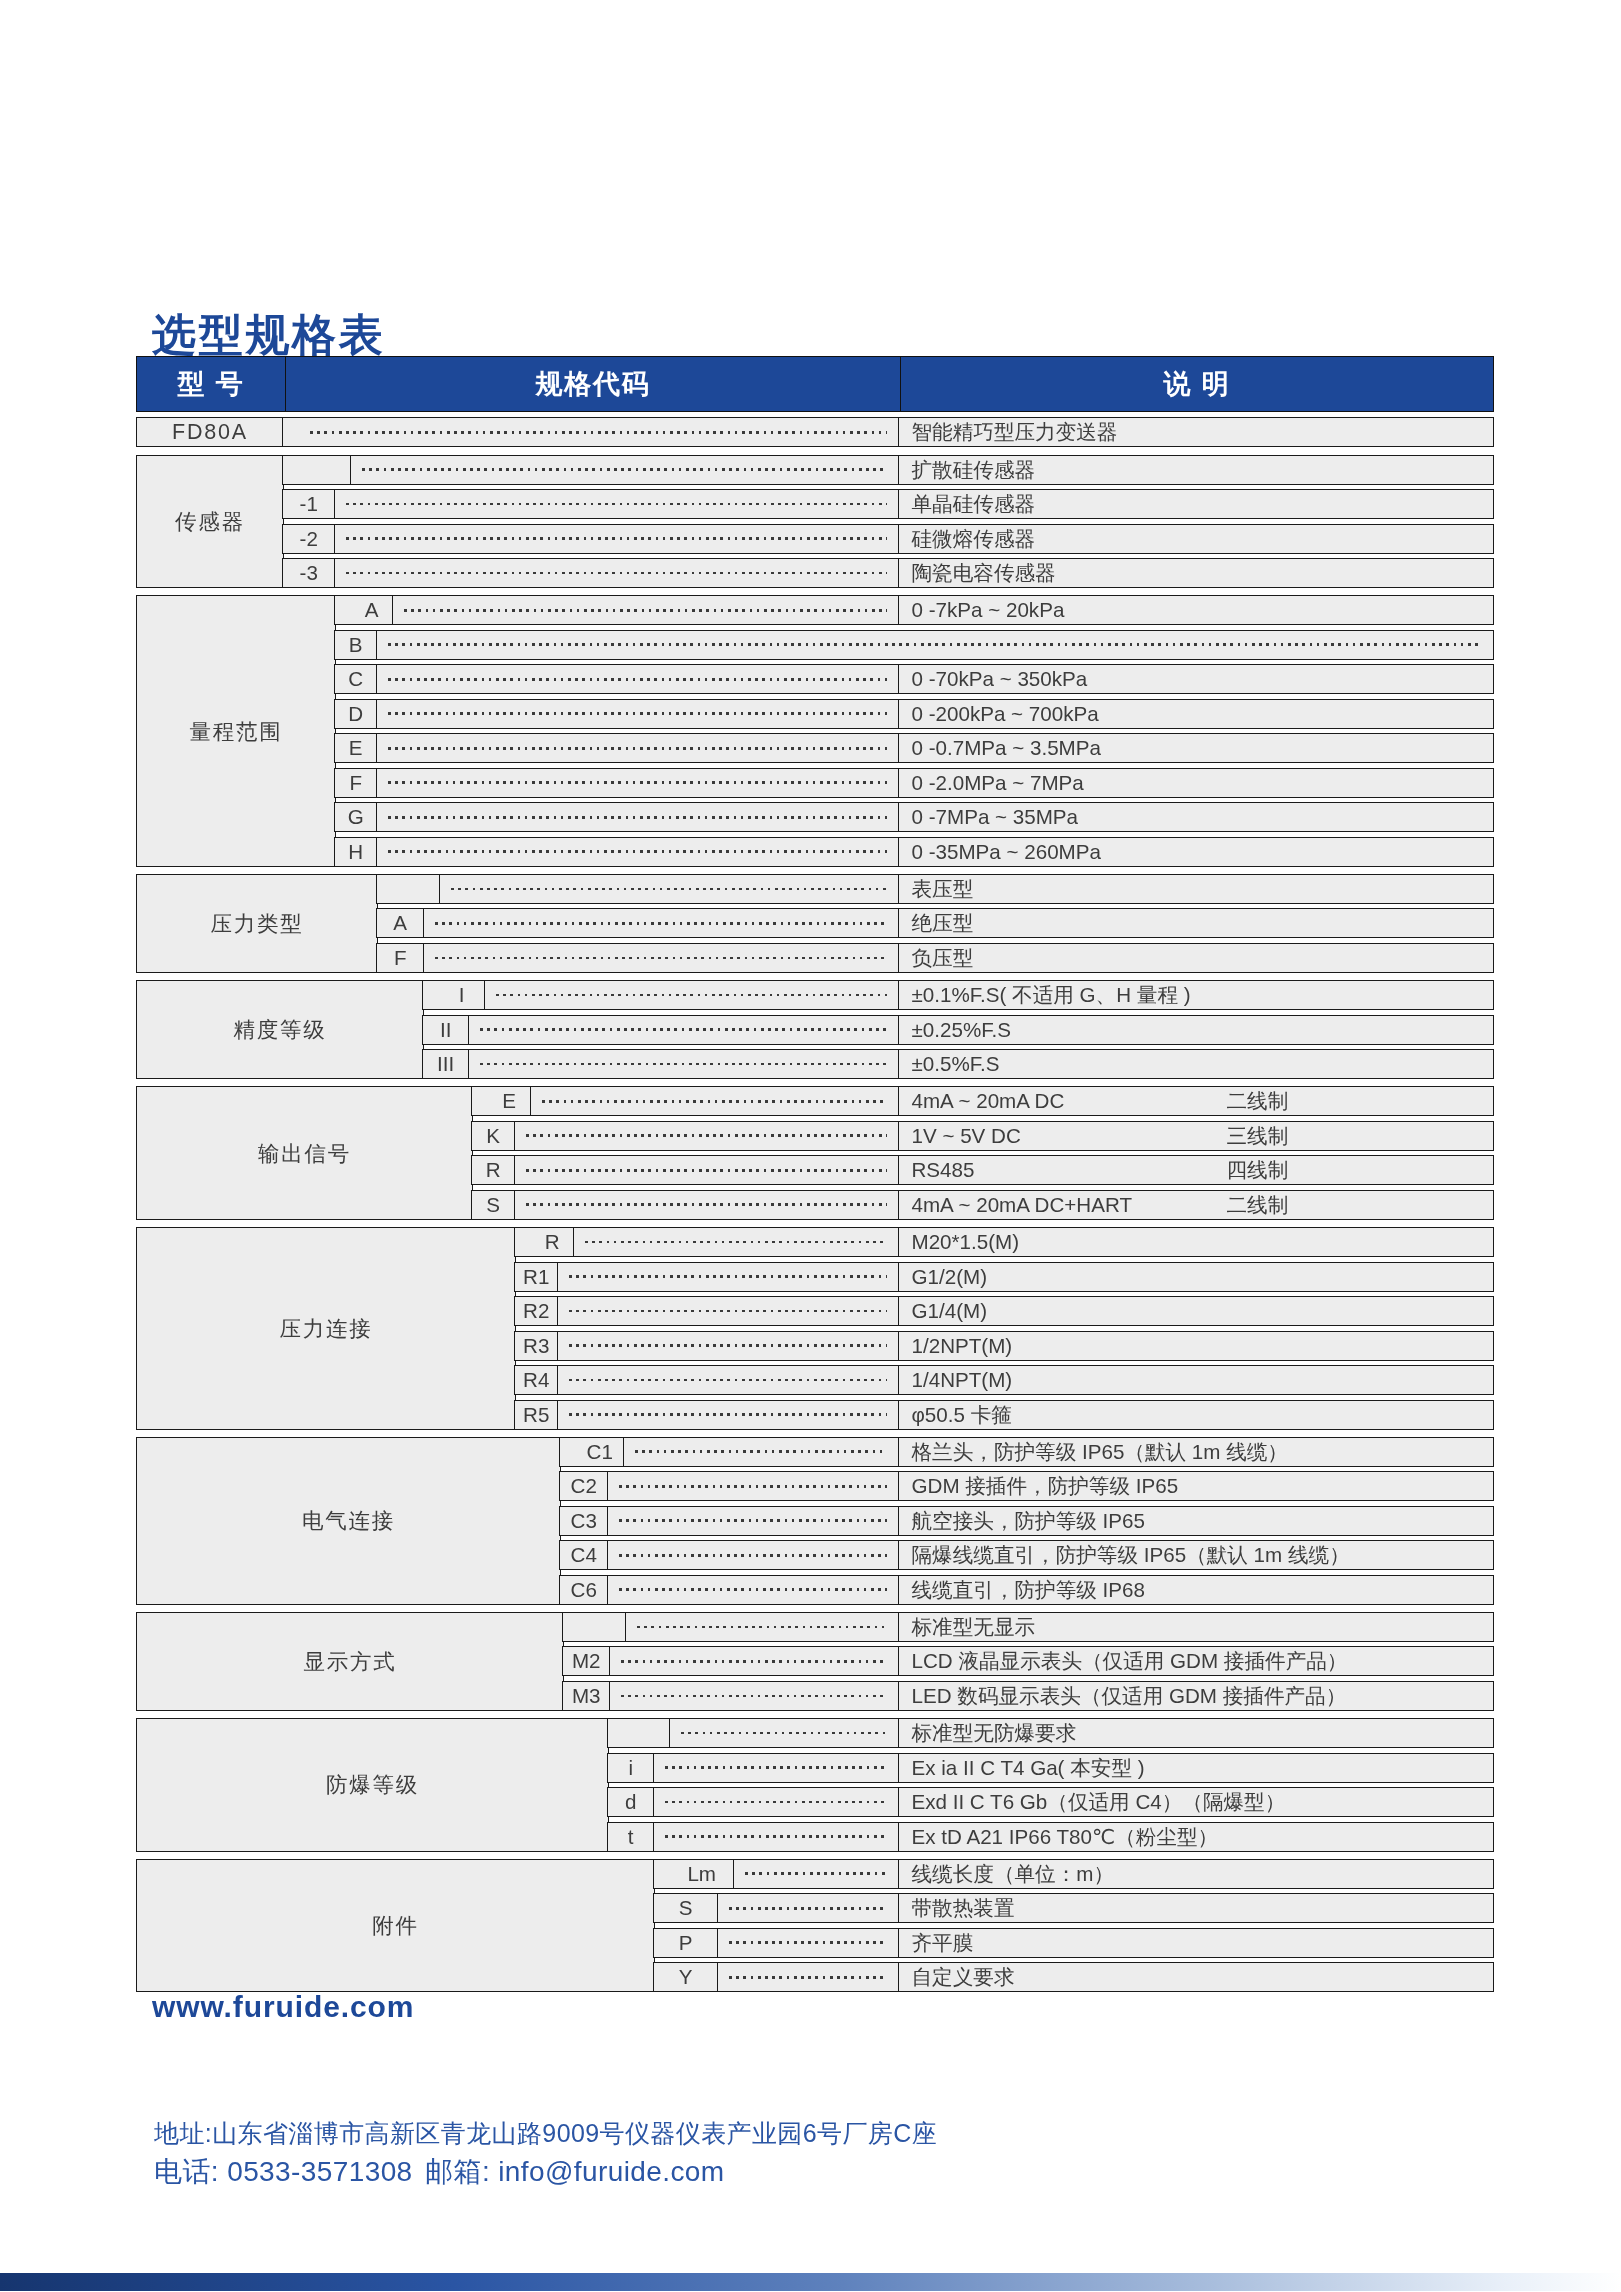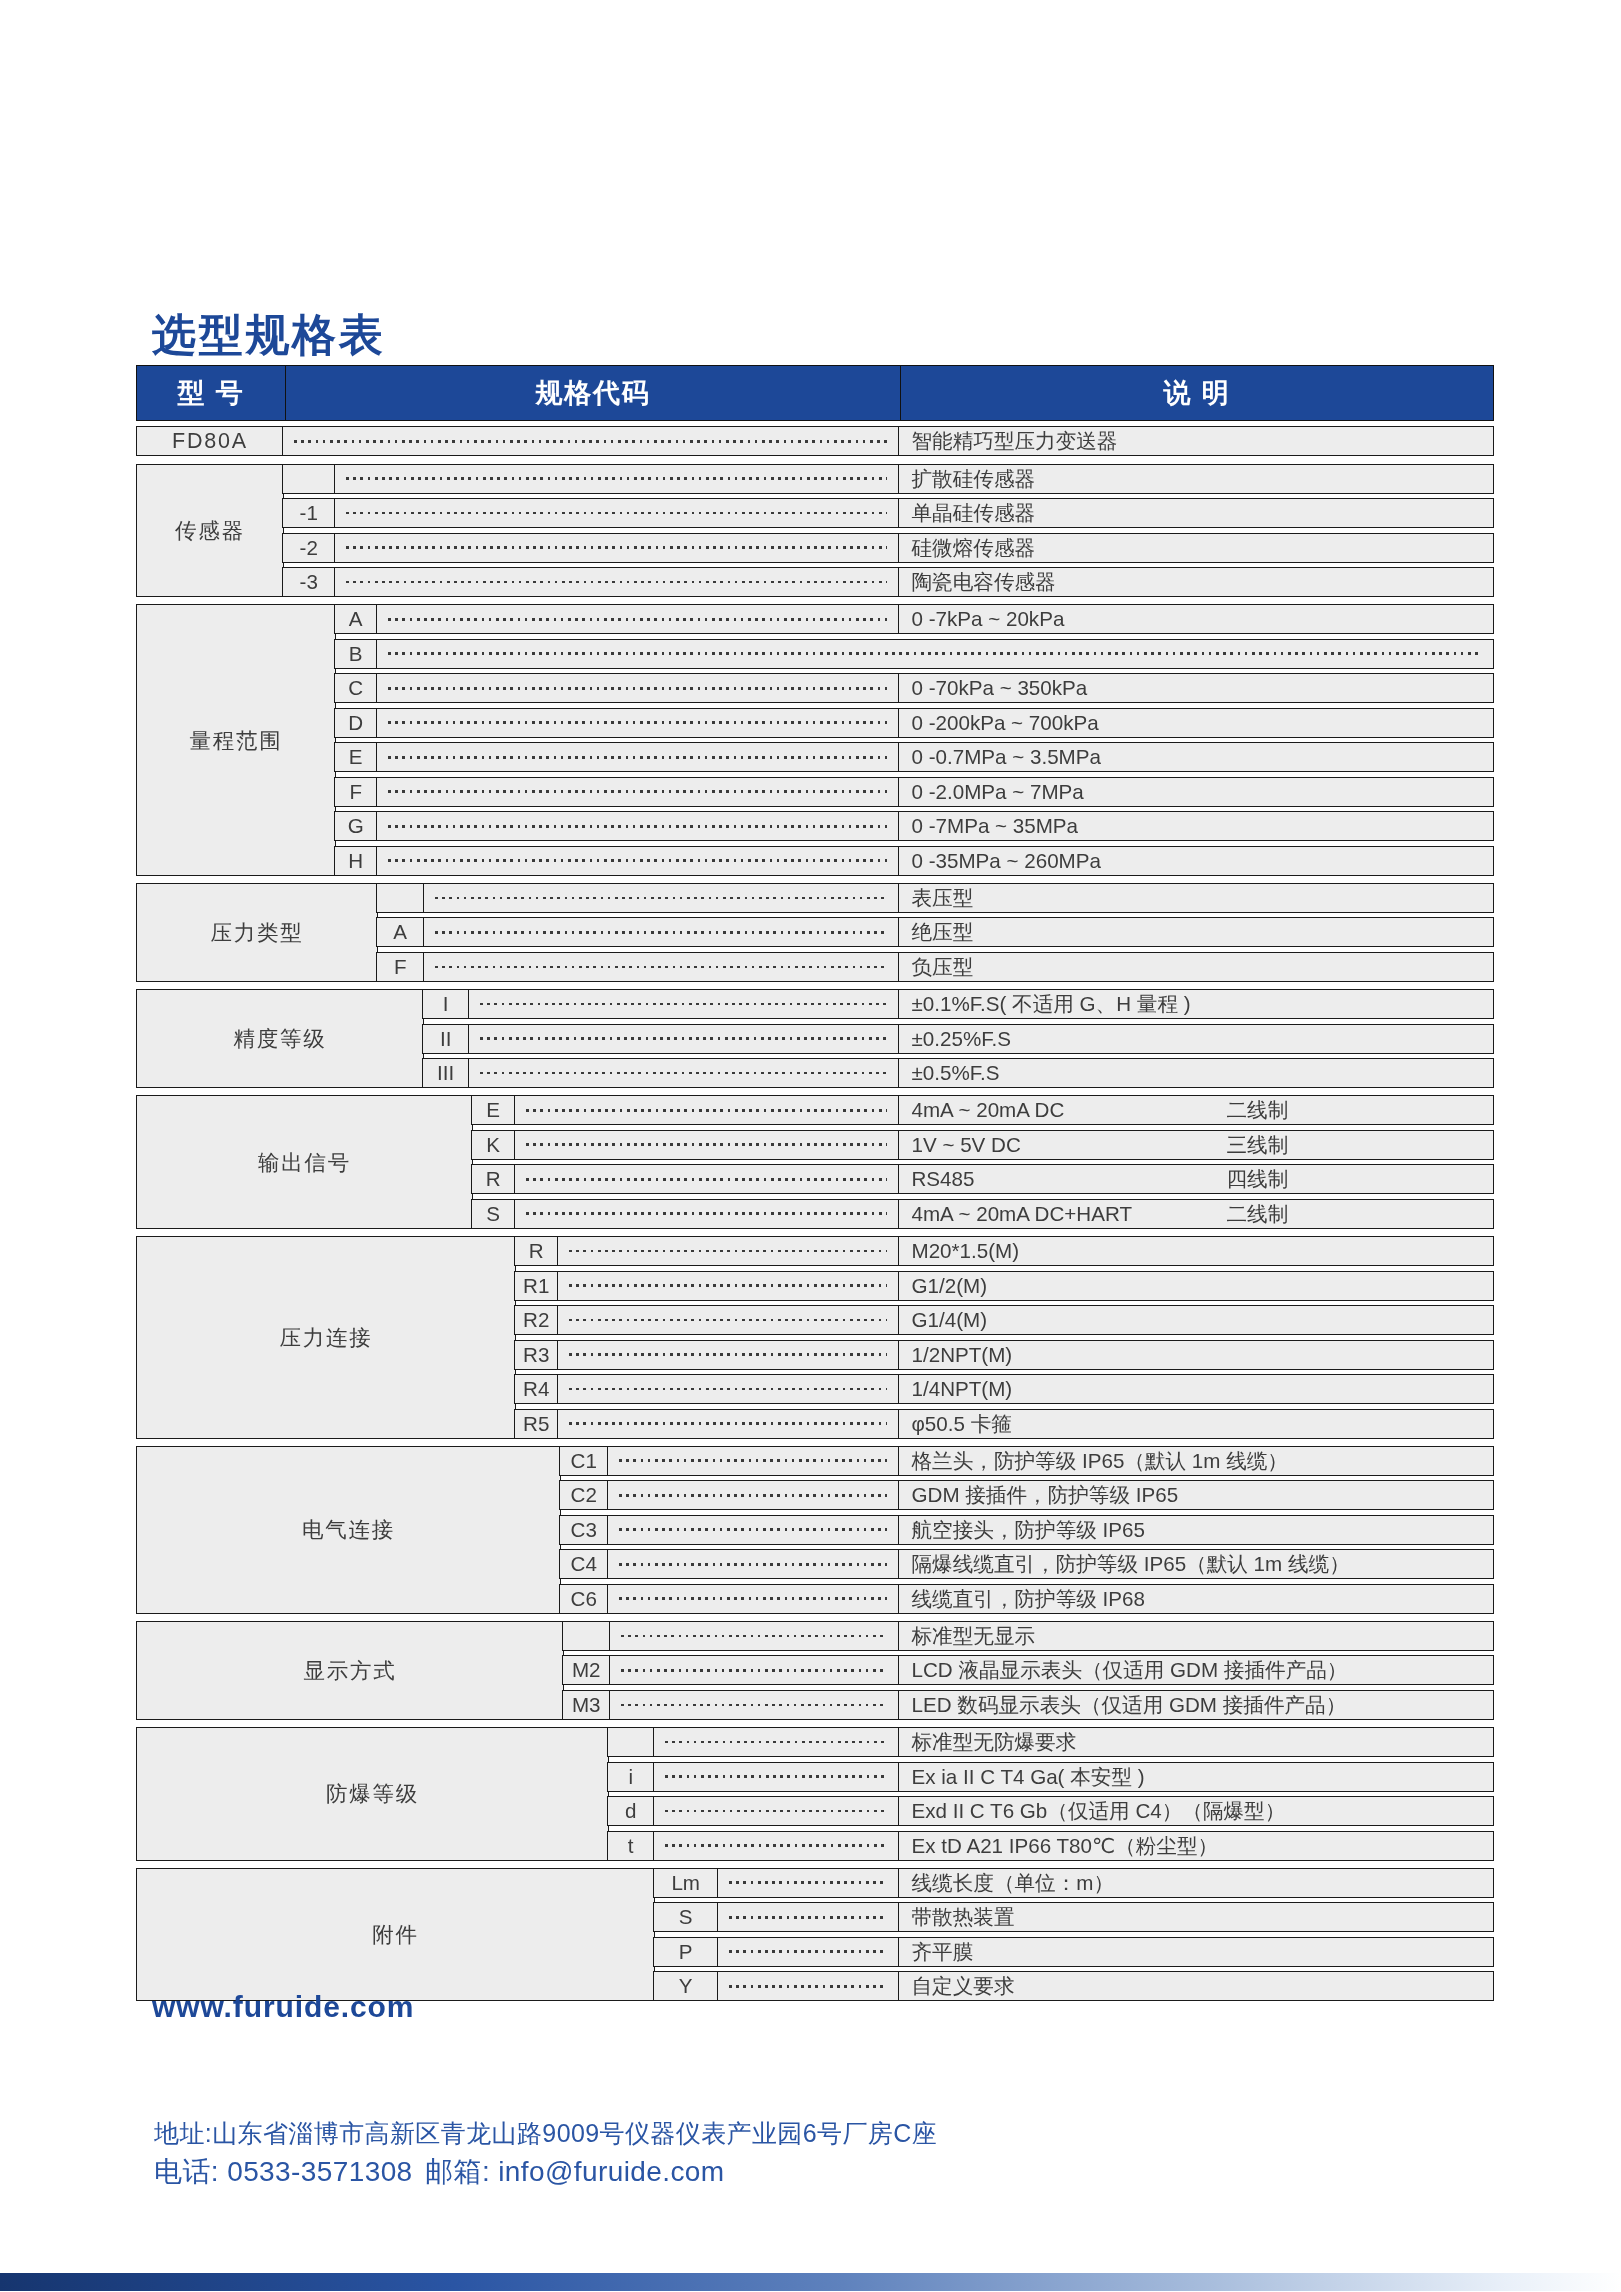--- a/index.html
+++ b/index.html
@@ -35,38 +35,38 @@
     pointer-events: none;
   }
   .company { margin-left: 21.5px; padding-top: 5.4px; }
   .company-cn { font-size: 37px; font-weight: 700; color: var(--brand); letter-spacing: 0.9px; white-space: nowrap; }
   .company-en { font-size: 15px; font-weight: 700; color: var(--brand); margin-top: 4.5px; letter-spacing: 0.4px; white-space: nowrap; }
 
   
   .page-title { position: absolute; left: 152px; top: 306px; font-size: 44px; font-weight: 700; color: var(--header-bg); letter-spacing: 2.7px; }
 
   
-  .spec-table { position: absolute; left: 136px; top: 356px; width: 1358px; margin-top: 9px; }
+  .spec-table { position: absolute; left: 136px; top: 356px; width: 1358px; }
   .table-header { display: flex; height: 56px; background: var(--header-bg); border: 1.8px solid #111; }
   .th { display: flex; align-items: center; justify-content: center; color: #ffffff; font-size: 27px; font-weight: 700; letter-spacing: 1.8px; }
   .th1 { width: 148px; }
   .th2 { width: 615px; border-left: 1.8px solid #111; }
   .th3 { flex: 1; border-left: 1.8px solid #111; }
 
   .table-body { margin-top: 5.4px; }
   .section { display: flex; margin-top: 7.2px; }
   .section:first-child { margin-top: 0; }
   .sec-label {
     flex: none; background: var(--row-bg); border: 1.8px solid var(--line);
     display: flex; align-items: center; justify-content: center;
     font-size: 21.5px; color: var(--ink); letter-spacing: 1.8px;
   }
   .rows { flex: 1; margin-left: -1.8px; display: flex; flex-direction: column; min-width: 0; }
   .spec-row { display: flex; height: 30px; background: var(--row-bg); border: 1.8px solid var(--line); margin-top: 4.5px; min-width: 0; }
-  .spec-row:first-child { margin-top: 0; }
+  .spec-row:first-child { margin-top: 0; padding-left: 16px; }
   .code-cell {
     flex: none; border-right: 1.8px solid var(--line);
     display: flex; align-items: center; justify-content: center;
     font-size: 20.6px; color: var(--ink);
   }
   .dots {
     flex: 1; align-self: center; height: 2.7px; margin: 0 10.7px;
     background: repeating-linear-gradient(90deg, #3a3a3a 0 2.7px, transparent 2.7px 7.2px);
   }
   .desc-cell {

